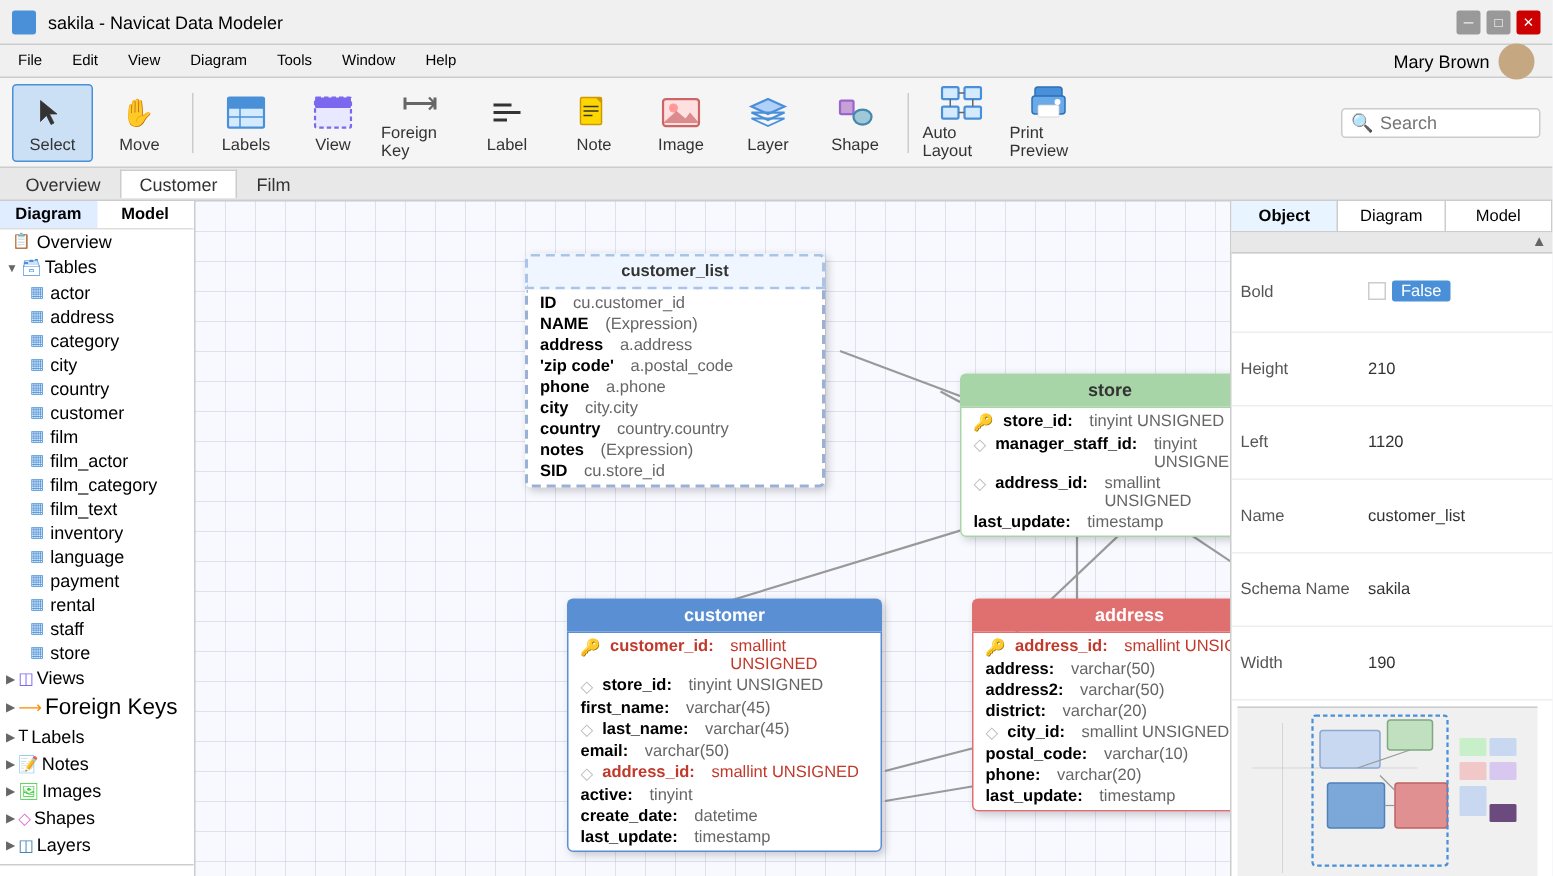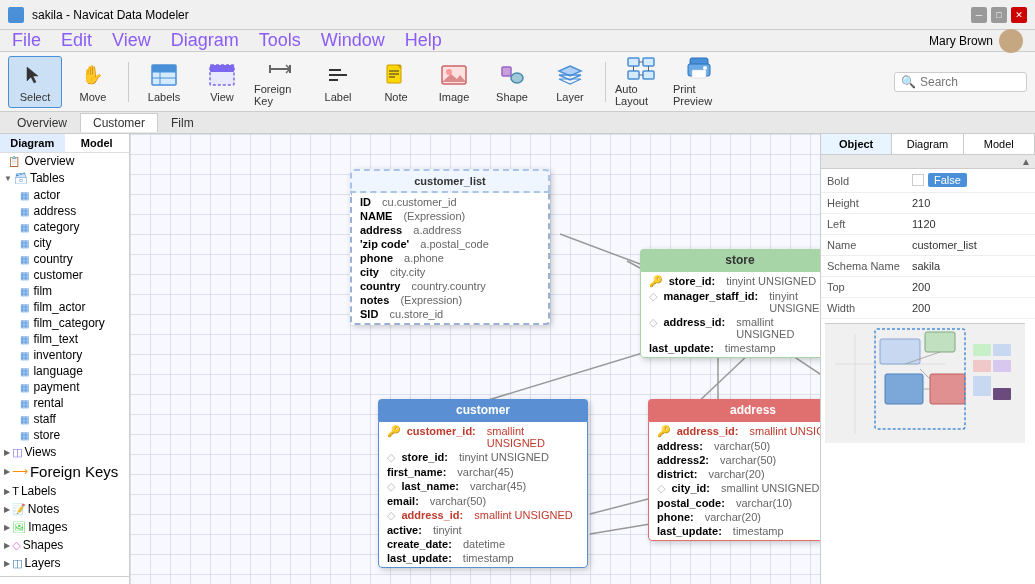--- a/index.html
+++ b/index.html
@@ -8,21 +8,21 @@
     
     .title-bar { background: #f0f0f0; height: 30px; display: flex; align-items: center; justify-content: space-between; padding: 0 8px; border-bottom: 1px solid #ccc; }
     .title-bar-left { display: flex; align-items: center; gap: 8px; }
     .title-bar-icon { width: 16px; height: 16px; background: #4a90d9; border-radius: 2px; }
     .title-bar-controls { display: flex; gap: 4px; }
     .title-btn { width: 16px; height: 16px; background: #999; border-radius: 2px; display: flex; align-items: center; justify-content: center; font-size: 9px; color: white; cursor: pointer; }
     .title-btn.close { background: #c00; }
     
     
     .menu-bar { background: #f0f0f0; height: 22px; display: flex; align-items: center; gap: 4px; padding: 0 4px; border-bottom: 1px solid #ccc; }
-    .menu-item { padding: 2px 8px; font-size: 18px; color: #8b5cf6; cursor: pointer; }
+    .menu-item { padding: 2px 8px; font-size: 10px; color: #000000; cursor: pointer; }
     
     
     .toolbar { background: #f5f5f5; height: 60px; display: flex; align-items: center; padding: 4px 8px; border-bottom: 1px solid #ccc; gap: 4px; }
     .tool-btn { display: flex; flex-direction: column; align-items: center; justify-content: center; width: 54px; height: 52px; cursor: pointer; border: 1px solid transparent; border-radius: 3px; gap: 2px; font-size: 11px; color: #333; }
     .tool-btn.active { background: #cce0f5; border-color: #4a90d9; }
     .tool-icon { width: 28px; height: 28px; display: flex; align-items: center; justify-content: center; }
     .toolbar-sep { width: 1px; height: 40px; background: #ccc; margin: 0 4px; }
     .toolbar-right { margin-left: auto; display: flex; align-items: center; }
     .search-box { display: flex; align-items: center; background: white; border: 1px solid #ccc; border-radius: 3px; padding: 2px 6px; gap: 4px; }
     .search-box input { border: none; outline: none; font-size: 12px; width: 100px; }
@@ -47,21 +47,21 @@
       linear-gradient(90deg, rgba(180,190,210,0.4) 1px, transparent 1px);
     background-size: 20px 20px; }
     
     
     .props-panel { width: 215px; background: white; border-left: 1px solid #ccc; flex-shrink: 0; }
     .props-tabs { display: flex; border-bottom: 1px solid #ccc; }
     .props-tab { flex: 1; text-align: center; padding: 4px 2px; font-size: 11px; cursor: pointer; border-right: 1px solid #ccc; }
     .props-tab.active { background: #e8f4ff; font-weight: bold; }
     .props-table { width: 100%; border-collapse: collapse; font-size: 11px; }
     .props-table tr { border-bottom: 1px solid #eee; }
-    .props-table td { padding: 4px 6px; vertical-align: middle; }
+    .props-table td { padding: 18px 6px; vertical-align: middle; }
     .props-table td:first-child { color: #555; font-weight: 500; width: 85px; }
     .props-table td:last-child { color: #333; }
     .props-highlight { background: #4a90d9; color: white !important; }
     .color-swatch { display: inline-block; width: 12px; height: 12px; border: 1px solid #999; vertical-align: middle; margin-right: 4px; }
     .minimap { width: 200px; height: 120px; background: #f0f0f0; border-top: 1px solid #ccc; position: relative; overflow: hidden; margin: 4px; }
     
     
     .db-table { position: absolute; border-radius: 4px; font-size: 11px; box-shadow: 2px 2px 6px rgba(0,0,0,0.2); }
     .db-table-header { padding: 4px 8px; text-align: center; font-weight: bold; border-radius: 4px 4px 0 0; font-size: 12px; }
     .db-table-body { background: white; border: 1px solid #ccc; border-top: none; border-radius: 0 0 4px 4px; padding: 2px 0; }
@@ -196,36 +196,36 @@
         <circle cx="8" cy="8" r="3" fill="#ff9999"></circle>
         <polygon points="1,18 10,10 16,15 19,11 25,18" fill="#cc6666" opacity="0.7"></polygon>
       </svg>
     </div>
     <span>Image</span>
   </div>
 
   <div class="tool-btn">
     <div class="tool-icon">
       <svg width="26" height="22" viewBox="0 0 26 22">
-        <rect x="3" y="3" width="9" height="9" rx="1" fill="#c8a0d8" stroke="#9966cc" stroke-width="1.5"></rect>
-        <ellipse cx="18" cy="14" rx="6" ry="5" fill="#a0c8d8" stroke="#4488aa" stroke-width="1.5"></ellipse>
-      </svg>
-    </div>
-    <span>Shape</span>
-  </div>
-
-  <div class="tool-btn">
-    <div class="tool-icon">
-      <svg width="26" height="22" viewBox="0 0 26 22">
         <polygon points="13,2 24,7 13,12 2,7" fill="#b0d0f8" stroke="#4a90d9" stroke-width="1.5"></polygon>
         <polygon points="2,11 13,16 24,11" fill="none" stroke="#4a90d9" stroke-width="1.5"></polygon>
         <polygon points="2,15 13,20 24,15" fill="none" stroke="#4a90d9" stroke-width="1.2"></polygon>
       </svg>
     </div>
     <span>Layer</span>
+  </div>
+
+  <div class="tool-btn">
+    <div class="tool-icon">
+      <svg width="26" height="22" viewBox="0 0 26 22">
+        <rect x="3" y="3" width="9" height="9" rx="1" fill="#c8a0d8" stroke="#9966cc" stroke-width="1.5"></rect>
+        <ellipse cx="18" cy="14" rx="6" ry="5" fill="#a0c8d8" stroke="#4488aa" stroke-width="1.5"></ellipse>
+      </svg>
+    </div>
+    <span>Shape</span>
   </div>
   <div class="toolbar-sep"></div>
 
   <div class="tool-btn">
     <div class="tool-icon">
       <svg width="28" height="24" viewBox="0 0 28 24">
         <rect x="1" y="1" width="11" height="8" rx="1" fill="#d4eaff" stroke="#4a90d9" stroke-width="1.5"></rect>
         <rect x="16" y="1" width="11" height="8" rx="1" fill="#d4eaff" stroke="#4a90d9" stroke-width="1.5"></rect>
         <rect x="1" y="14" width="11" height="8" rx="1" fill="#d4eaff" stroke="#4a90d9" stroke-width="1.5"></rect>
         <rect x="16" y="14" width="11" height="8" rx="1" fill="#d4eaff" stroke="#4a90d9" stroke-width="1.5"></rect>
@@ -508,26 +508,22 @@
       </tr>
       <tr>
         <td>Name</td>
         <td>customer_list</td>
       </tr>
       <tr>
         <td>Schema Name</td>
         <td>sakila</td>
       </tr>
       <tr>
-        <td>Top</td>
-        <td>200</td>
-      </tr>
-      <tr>
         <td>Width</td>
-        <td>200</td>
+        <td>190</td>
       </tr>
     </tbody>
       </table>
 
     <div class="minimap">
       
       <svg width="200" height="120" viewBox="0 0 200 120">
 
         <line x1="30" y1="10" x2="30" y2="110" stroke="#ccc" stroke-width="0.5"></line>
         <line x1="10" y1="40" x2="120" y2="40" stroke="#ccc" stroke-width="0.5"></line>

